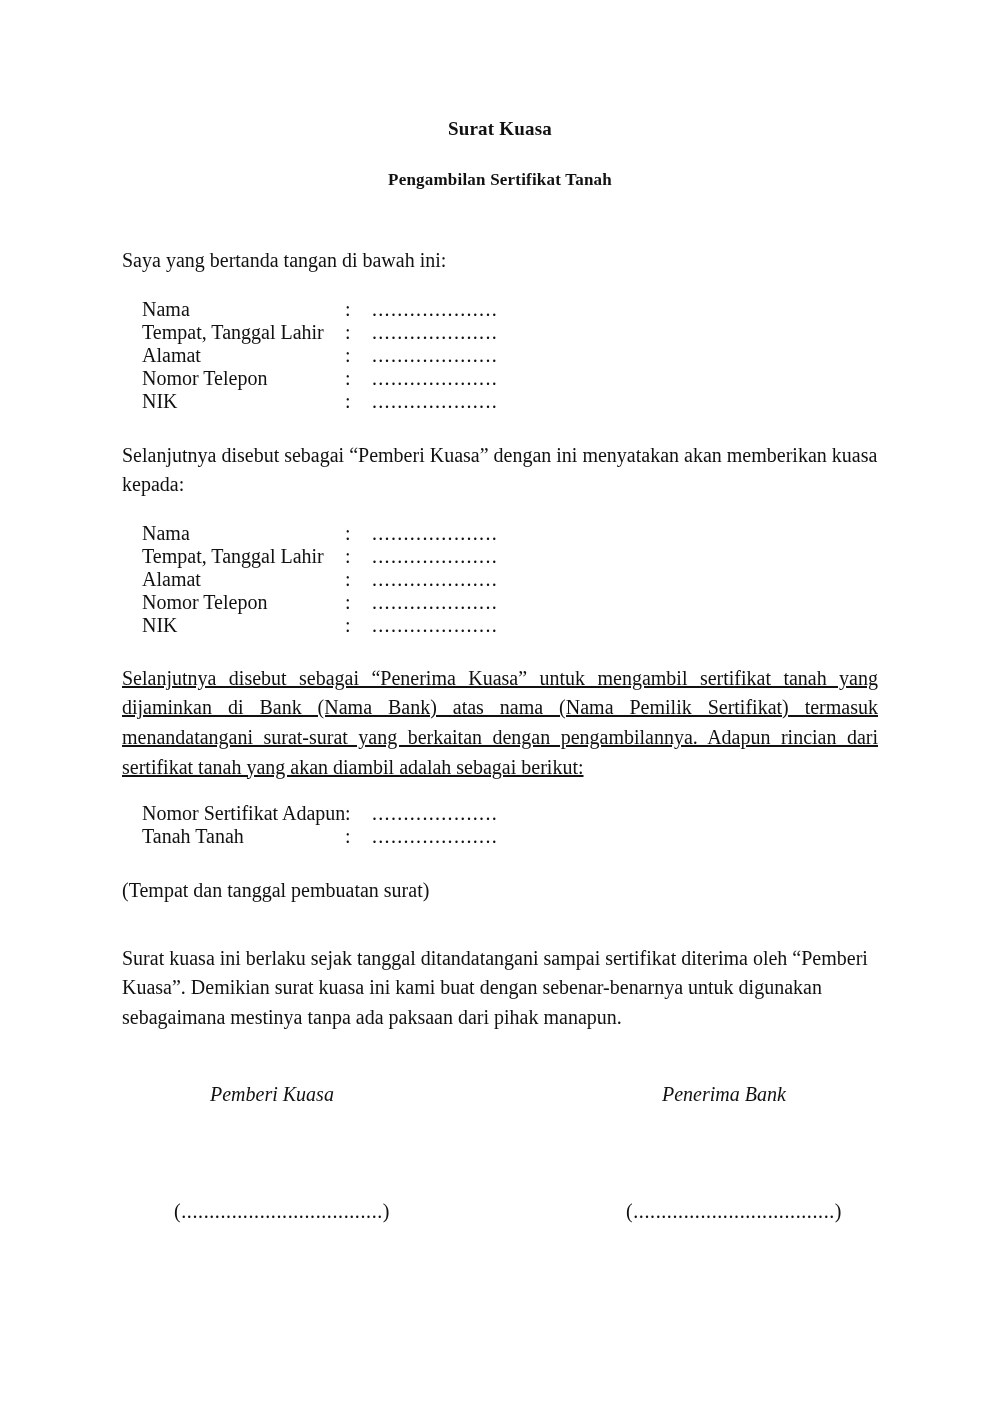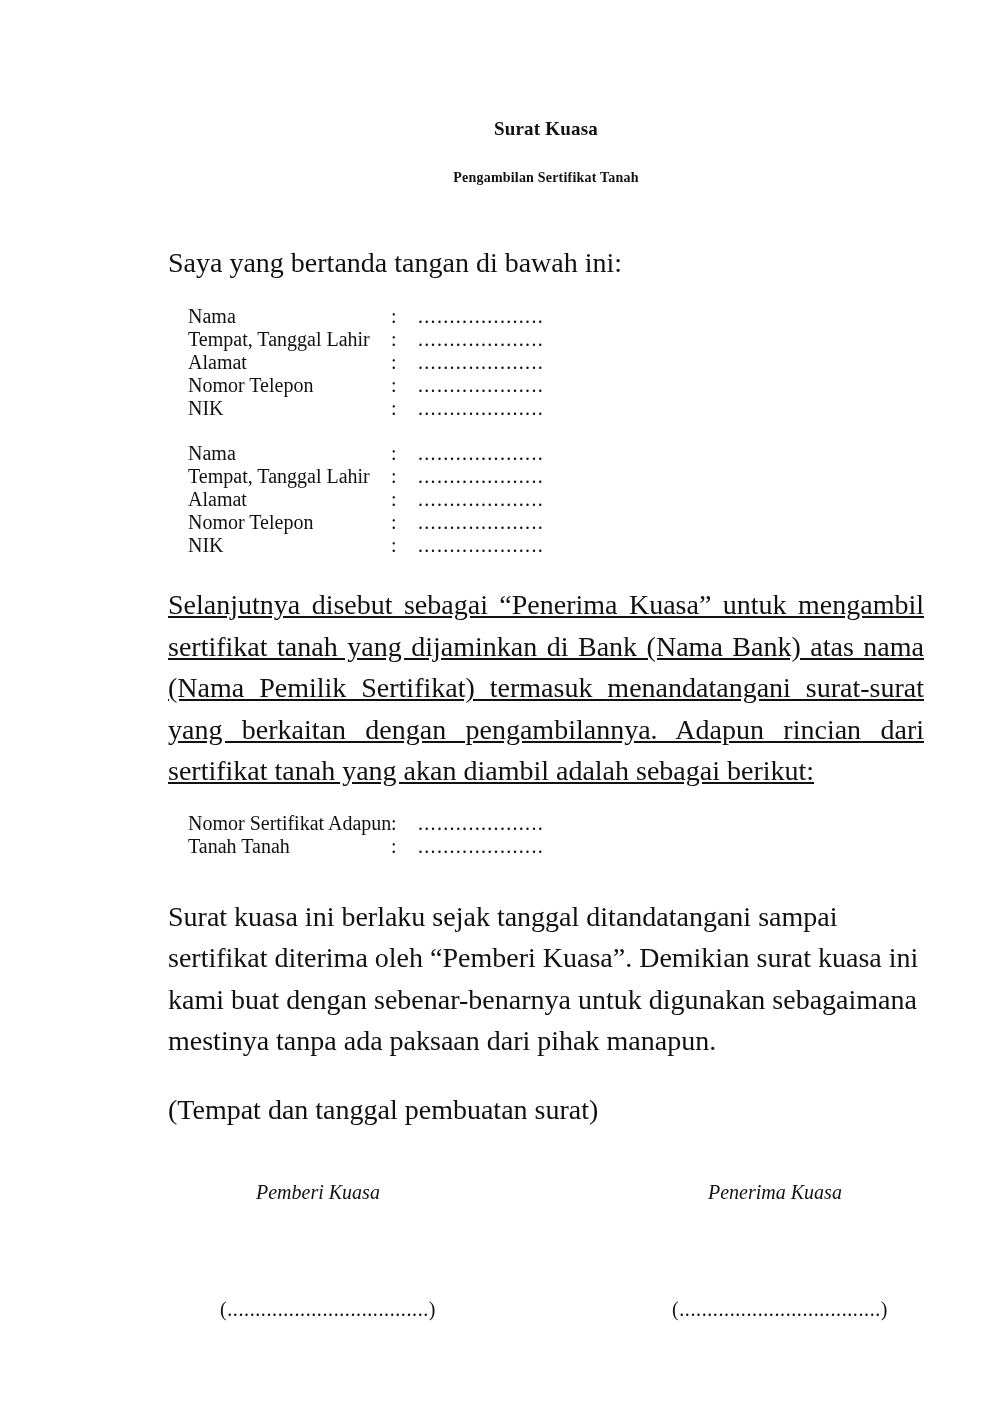--- a/index.html
+++ b/index.html
@@ -21,45 +21,44 @@
     top: 0;
     width: 1000px;
     height: 1414px;
     background: #ffffff;
   }
   .content {
     position: absolute;
     left: 122px;
     top: 0;
     width: 756px;
-    margin-left: 46px;
   }
 
   
   .title-block {
     text-align: center;
   }
   .doc-title {
     font-size: 19px;
     font-weight: bold;
     letter-spacing: 0.2px;
     margin: 0;
     padding-top: 118px;
   }
   .doc-subtitle {
-    font-size: 14px;
+    font-size: 17px;
     font-weight: bold;
     letter-spacing: 0.2px;
     margin: 0;
     padding-top: 30px;
   }
 
   
   .para {
-    font-size: 28px;
+    font-size: 20px;
     line-height: 1.48;
     margin: 0;
   }
   .para.justify {
     text-align: justify;
     text-justify: inter-word;
   }
   .lead {
     padding-top: 56px;
   }
@@ -172,20 +171,21 @@
         <span class="field-colon">:</span>
         <span class="field-dots">....................</span>
       </li>
       <li class="field-row">
         <span class="field-label">NIK</span>
         <span class="field-colon">:</span>
         <span class="field-dots">....................</span>
       </li>
     </ul>
 
+    <p class="para p-after-list1">Selanjutnya disebut sebagai “Pemberi Kuasa” dengan ini menyatakan akan memberikan kuasa kepada:</p>
 
     <ul class="field-list fl-2">
       <li class="field-row">
         <span class="field-label">Nama</span>
         <span class="field-colon">:</span>
         <span class="field-dots">....................</span>
       </li>
       <li class="field-row">
         <span class="field-label">Tempat, Tanggal Lahir</span>
         <span class="field-colon">:</span>
@@ -216,25 +216,25 @@
         <span class="field-colon">:</span>
         <span class="field-dots">....................</span>
       </li>
       <li class="field-row">
         <span class="field-label">Tanah Tanah</span>
         <span class="field-colon">:</span>
         <span class="field-dots">....................</span>
       </li>
     </ul>
 
+    <p class="para p-place">(Tempat dan tanggal pembuatan surat)</p>
+
     <p class="para p-closing">Surat kuasa ini berlaku sejak tanggal ditandatangani sampai sertifikat diterima oleh “Pemberi Kuasa”. Demikian surat kuasa ini kami buat dengan sebenar-benarnya untuk digunakan sebagaimana mestinya tanpa ada paksaan dari pihak manapun.</p>
-
-    <p class="para p-place">(Tempat dan tanggal pembuatan surat)</p>
 
     <div class="sig-area">
       <div class="sig-col sig-left">Pemberi Kuasa</div>
-      <div class="sig-col sig-right">Penerima Kuasa</div>
+      <div class="sig-col sig-right">Penerima Bank</div>
       <div class="sig-line sig-line-left">(....................................)</div>
       <div class="sig-line sig-line-right">(....................................)</div>
     </div>
 
   </div>
 </div>
 
 </body></html>

